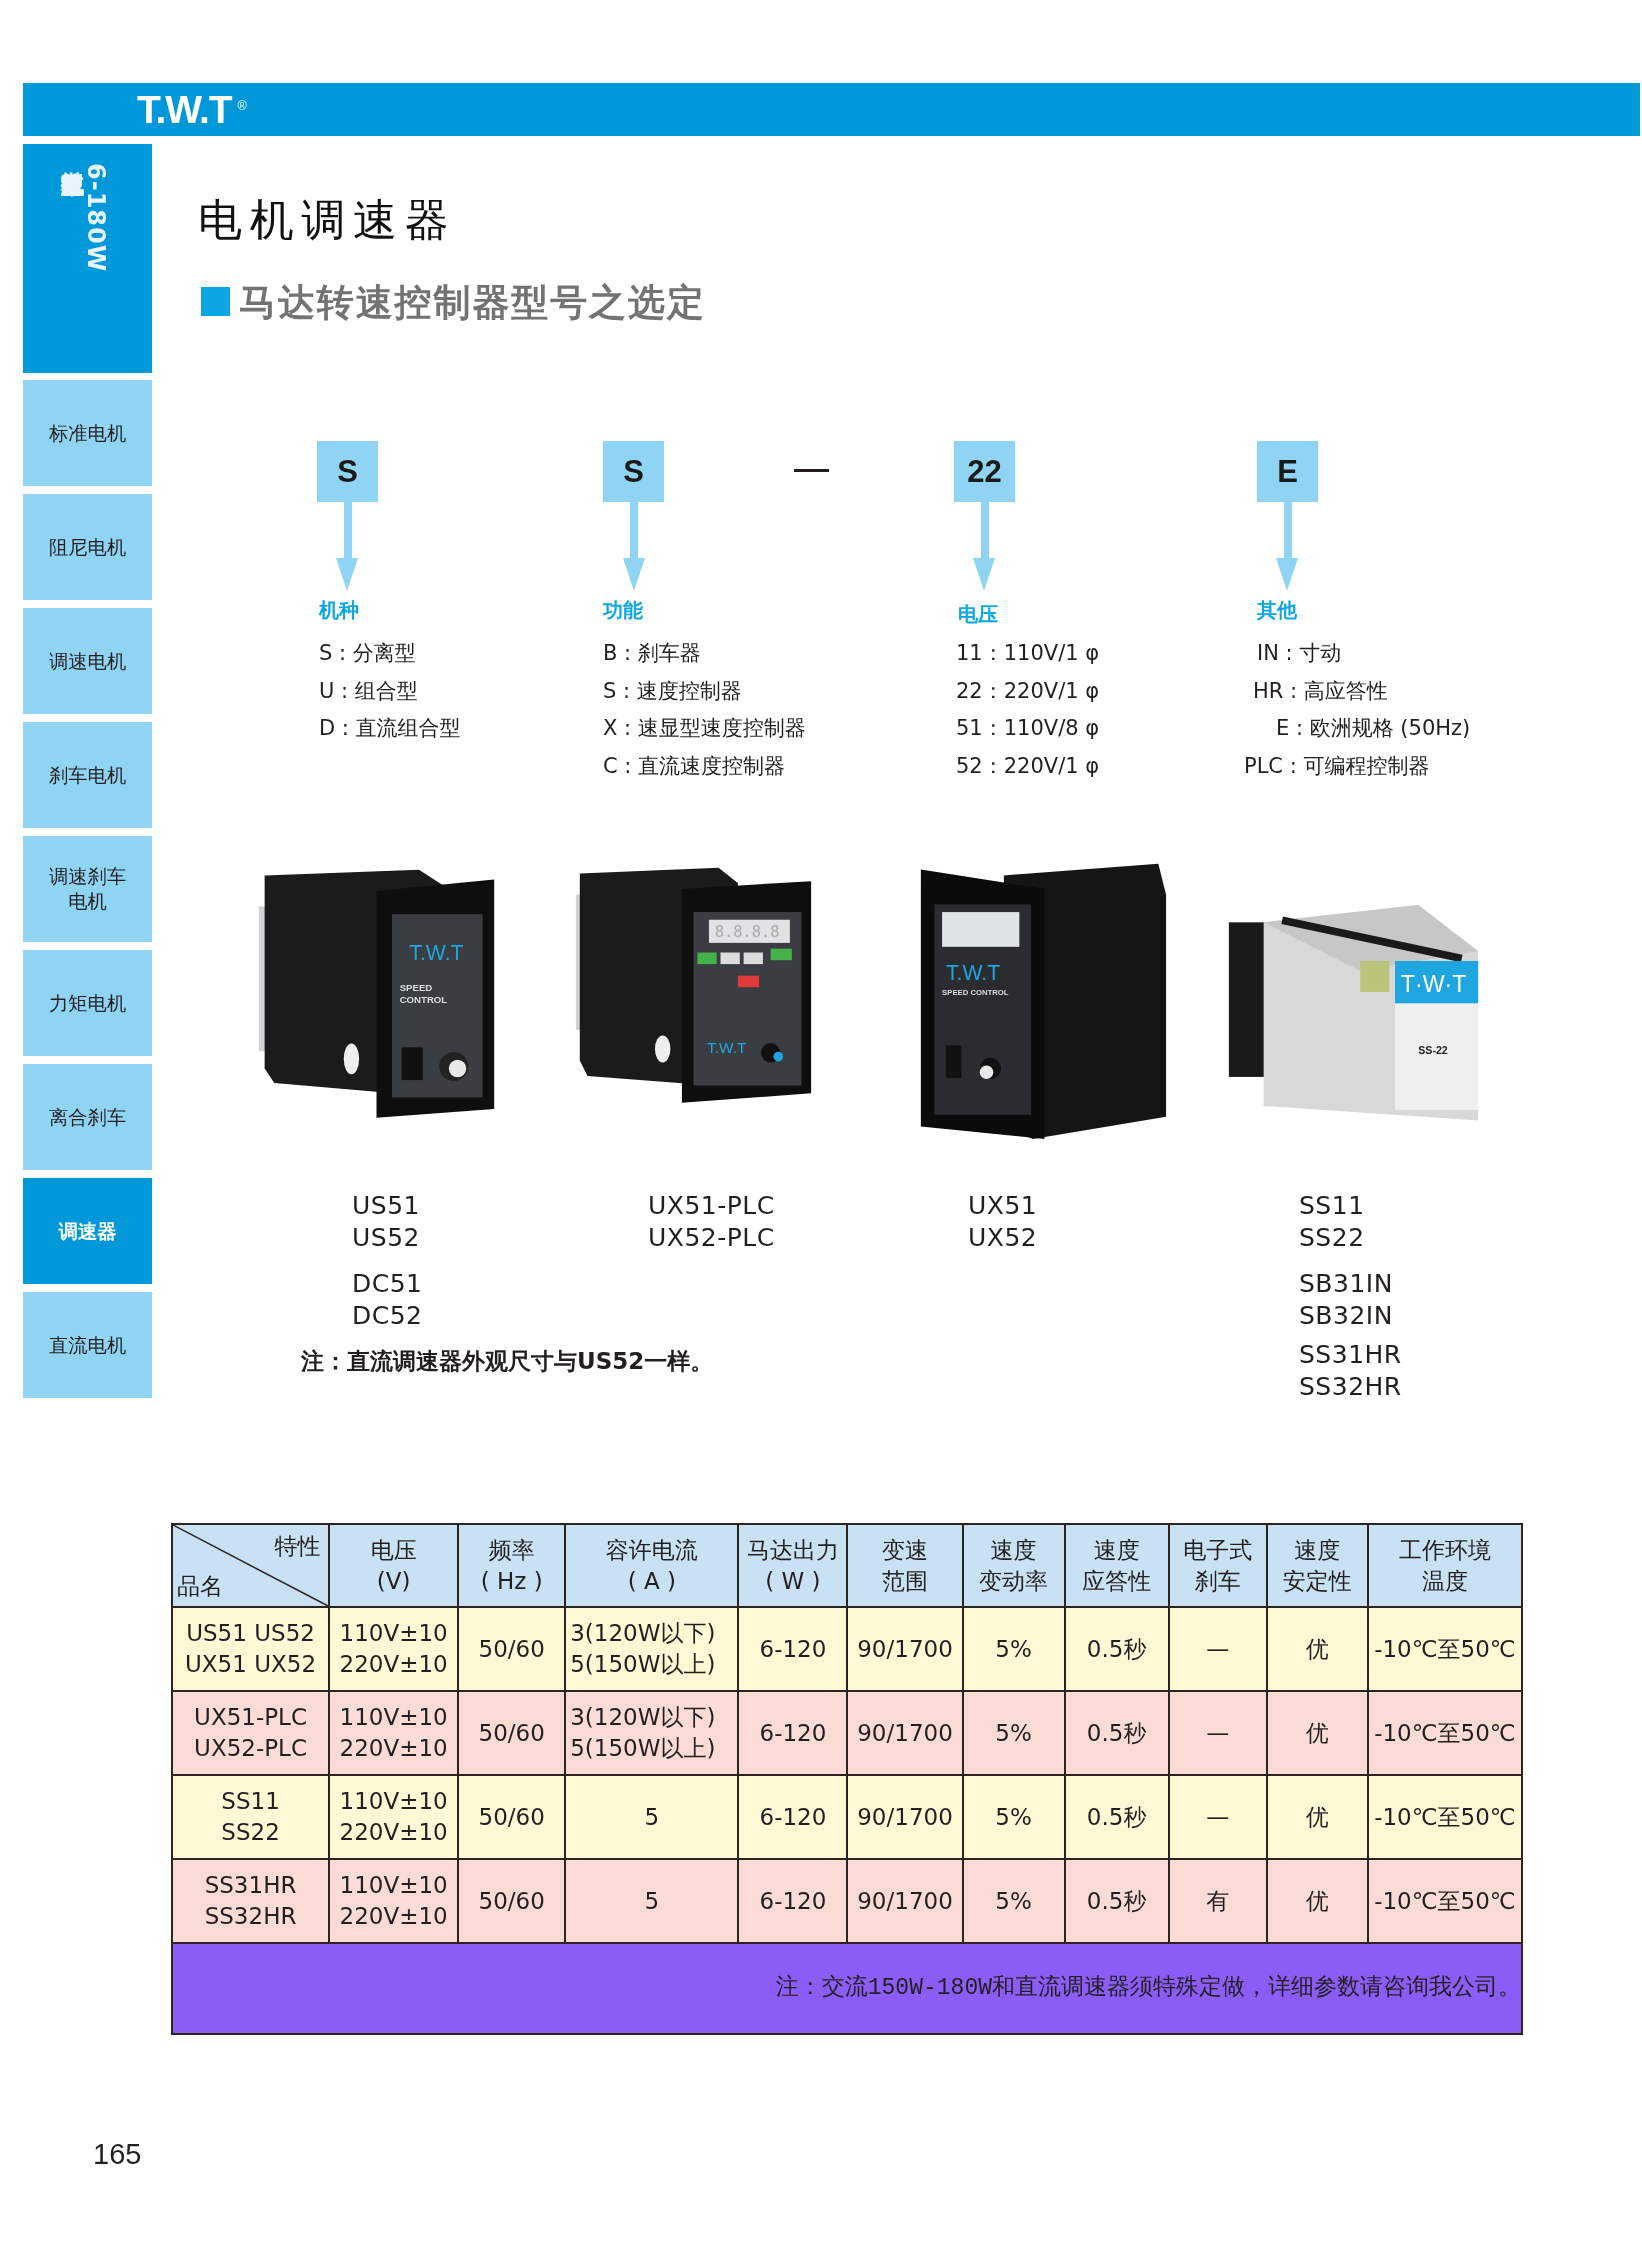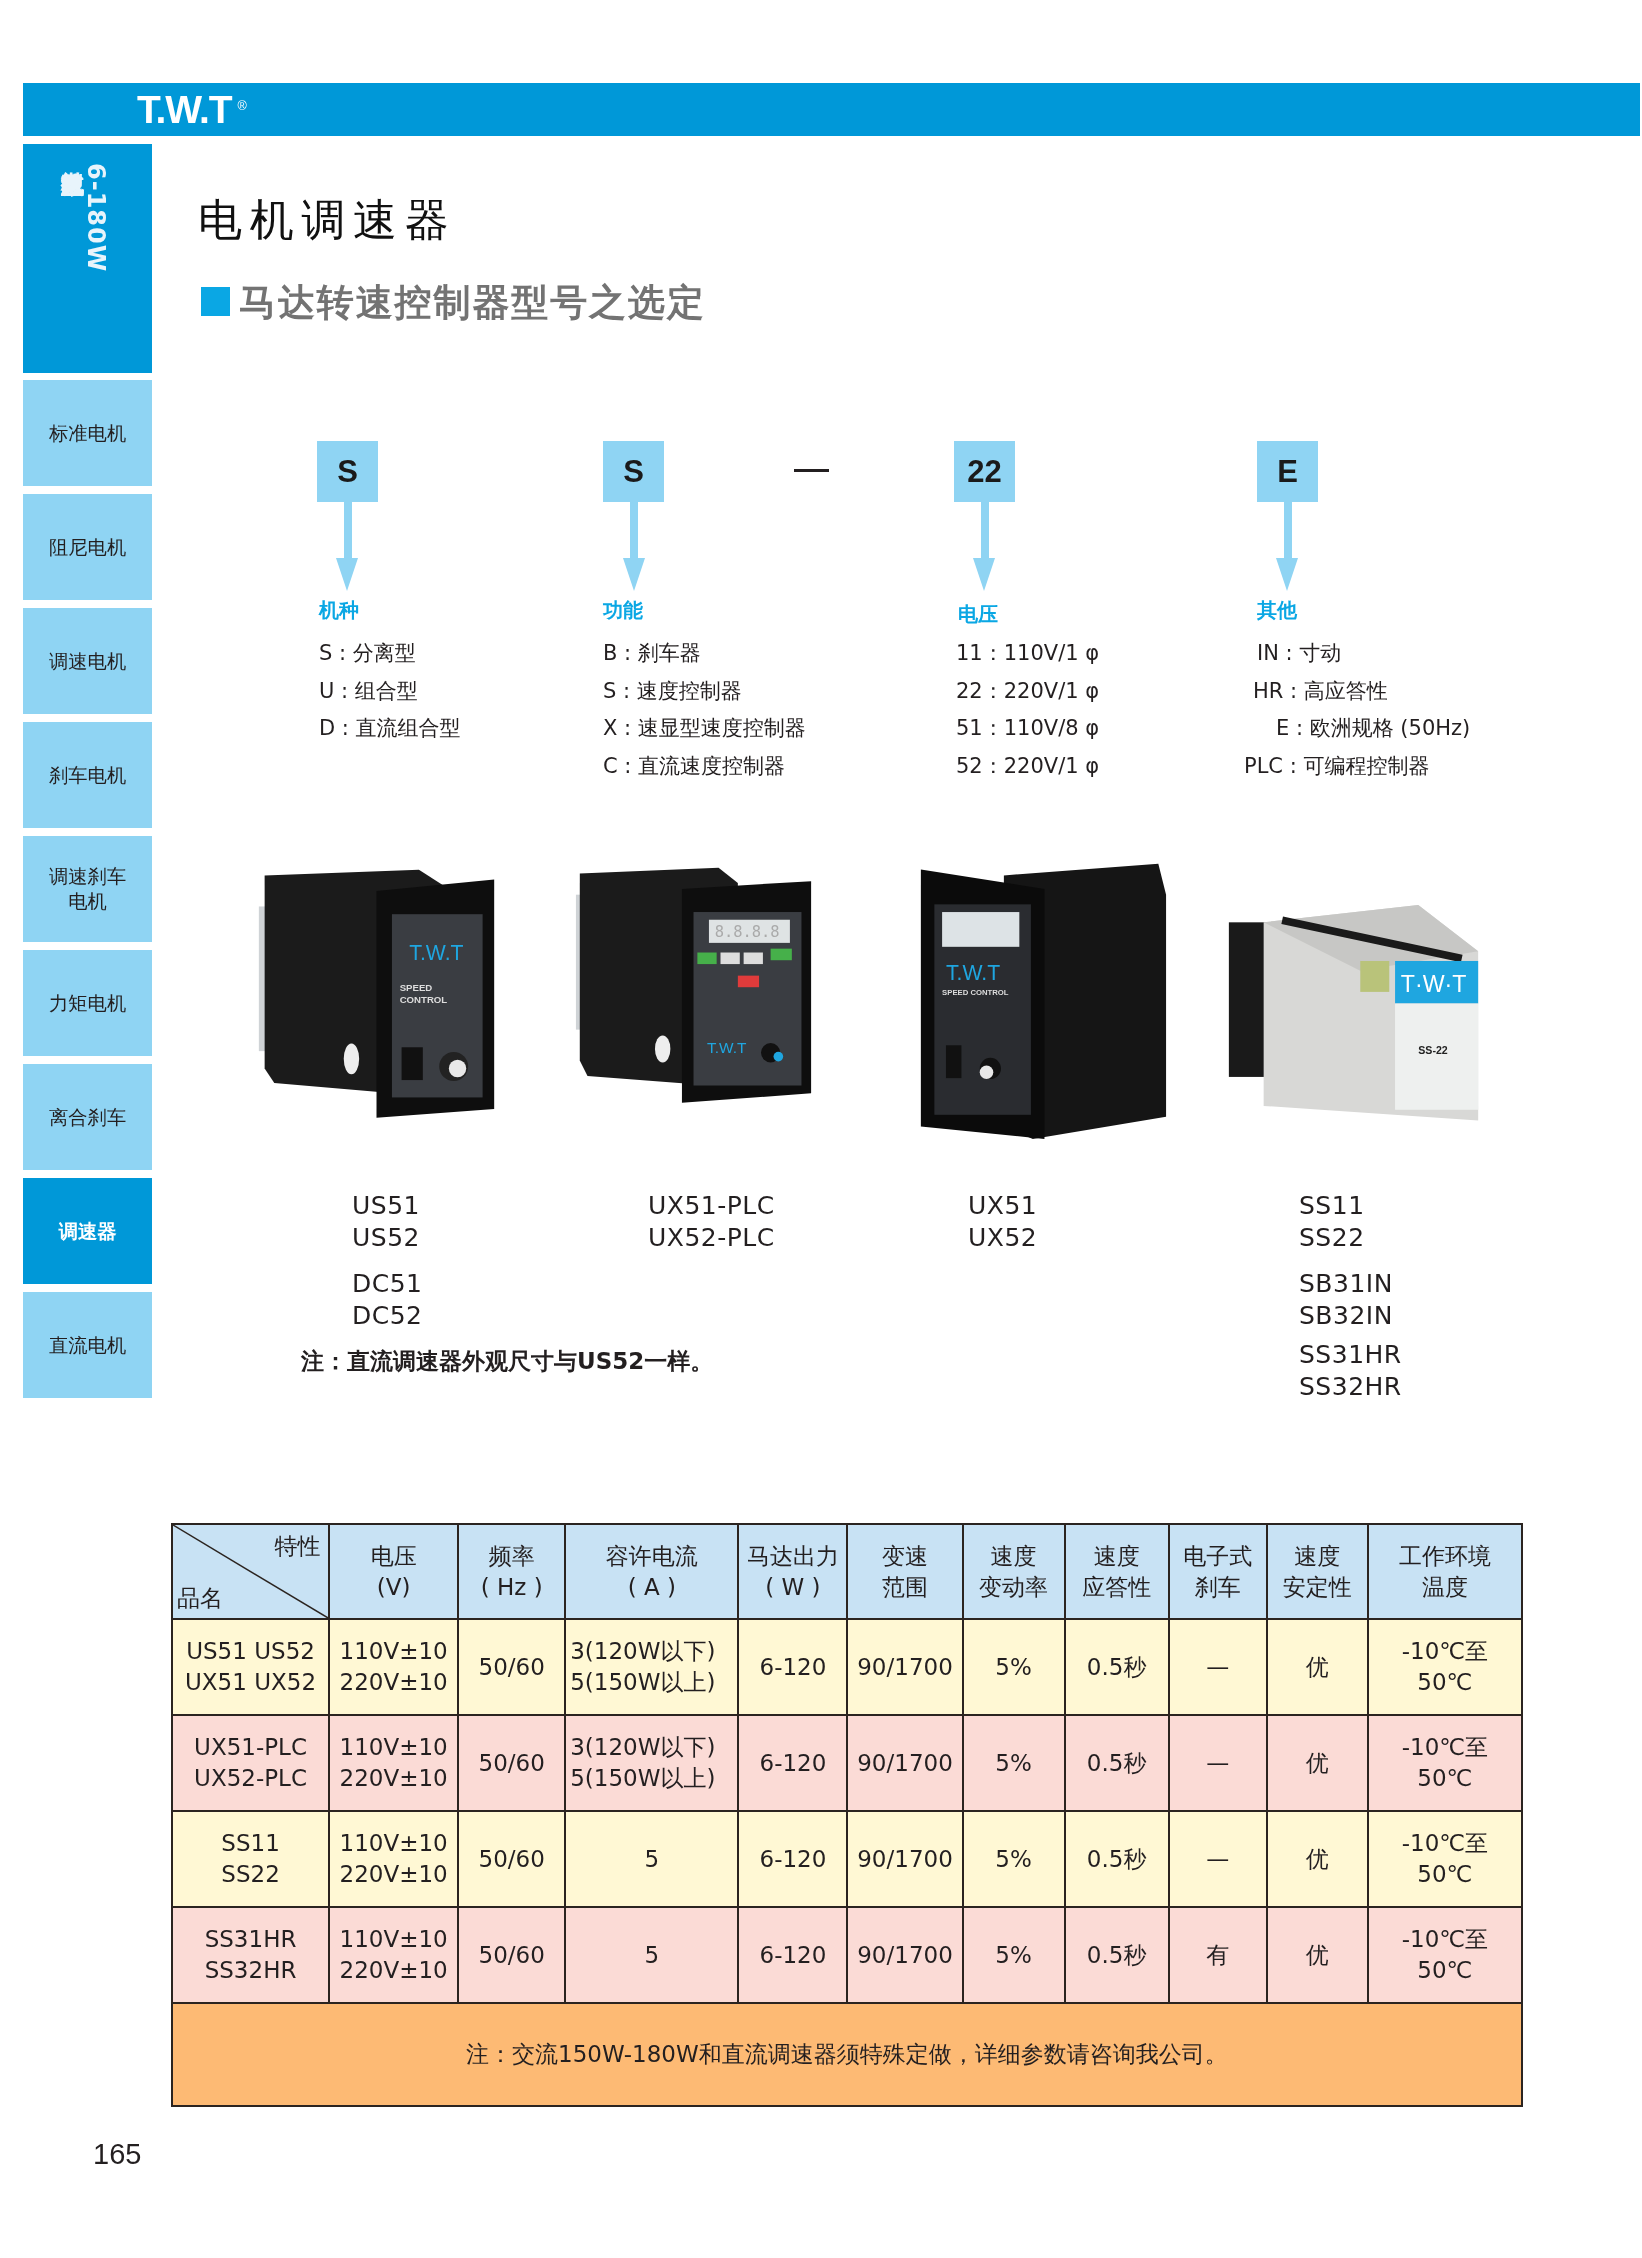--- a/index.html
+++ b/index.html
@@ -19,25 +19,25 @@
   .code-box { width:61px; height:61px; background:#8fd4f3; display:flex; align-items:center; justify-content:center; font-family:"Liberation Sans",sans-serif; font-weight:bold; font-size:31px; color:#1a1a1a; top:441px; }
   .arrow-line { width:7.7px; background:#8fd4f3; top:502px; height:58px; }
   .arrow-head { width:0; height:0; border-left:11.6px solid transparent; border-right:11.6px solid transparent; border-top:33px solid #8fd4f3; top:558px; }
   .dash { left:794px; top:469px; width:35px; height:2.9px; background:#231f20; }
   .group-title { font-size:20px; font-weight:bold; color:#0aa7e4; top:597px; }
   .opt { font-size:21px; color:#231f20; line-height:25px; white-space:nowrap; font-family:"DejaVu Sans",sans-serif; }
   .prod { border-radius:3.9px;text-decoration:underline; }
   .model { font-family:"DejaVu Sans",sans-serif; font-size:25px; color:#231f20; line-height:32px; letter-spacing:0.5px; }
   .dc-note { left:301px; top:1346px; font-size:23px; font-weight:bold; color:#231f20; }
   table.spec { position:absolute; left:171px; top:1523px; width:1352px; border-collapse:collapse; table-layout:fixed; font-size:23px; color:#231f20; font-family:"DejaVu Sans",sans-serif; }
-  table.spec td, table.spec th { border:2.4px solid #2b2420; text-align:center; padding:6px; font-weight:normal; line-height:31px; }
+  table.spec td, table.spec th { border:2.4px solid #2b2420; text-align:center; padding:0; font-weight:normal; line-height:31px; }
   table.spec th { background:#c8e2f4; height:81px; }
   table.spec tr.r-yellow td { background:#fff8d4; height:82px; }
   table.spec tr.r-pink td { background:#fbdbd6; height:82px; }
-  table.spec td.note { background:#fdba74; height:89px; text-align:center; padding-left:5.8px; }
+  table.spec td.note { background:#8b5cf6; height:89px; text-align:right; padding-left:5.8px;font-family:Liberation Mono, monospace; }
   .diag-cell { position:relative; }
   .diag-cell svg { position:absolute; left:0; top:0; width:100%; height:100%; }
   .diag-top { position:absolute; right:7.7px; top:5.8px; }
   .diag-bot { position:absolute; left:3.9px; bottom:3.9px; }
   .page-num { left:93px; top:2138px; font-family:"Liberation Sans",sans-serif; font-size:29px; color:#231f20; }
 </style>
 </head>
 <body>
 
 <div class="abs header-bar"></div>

